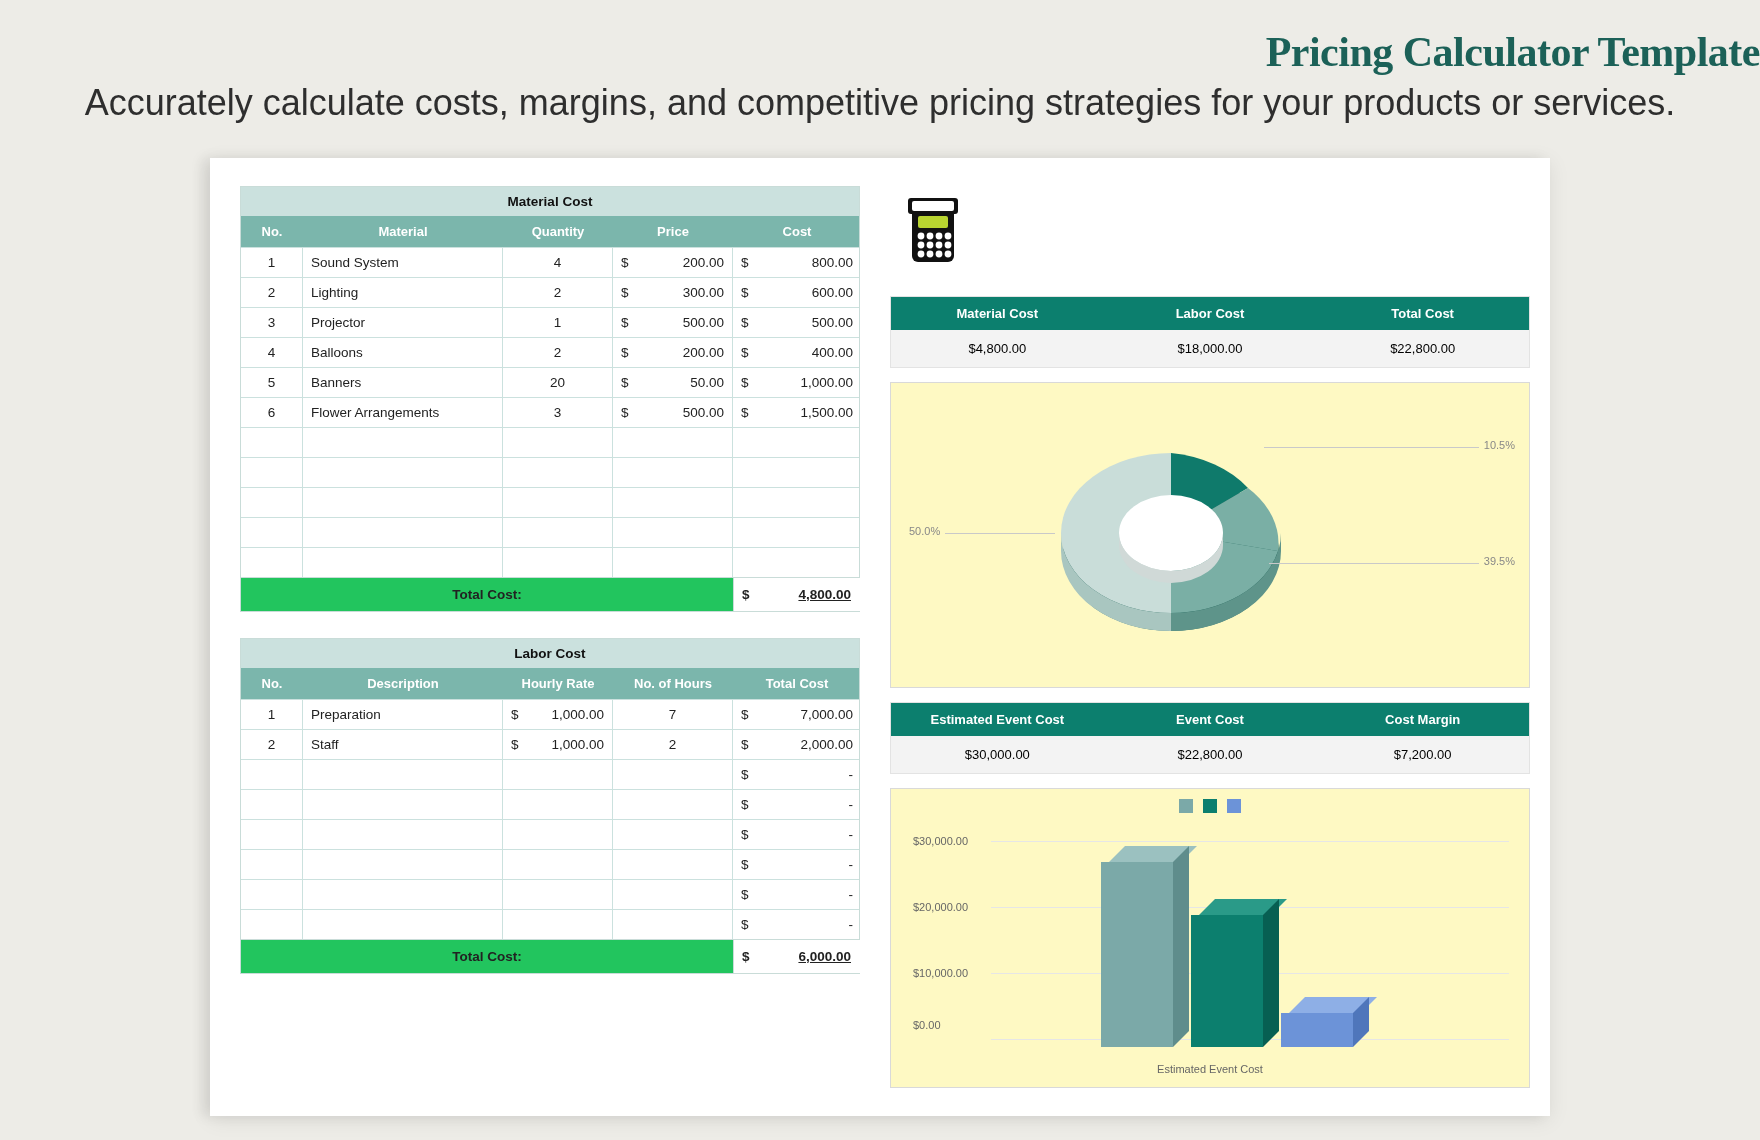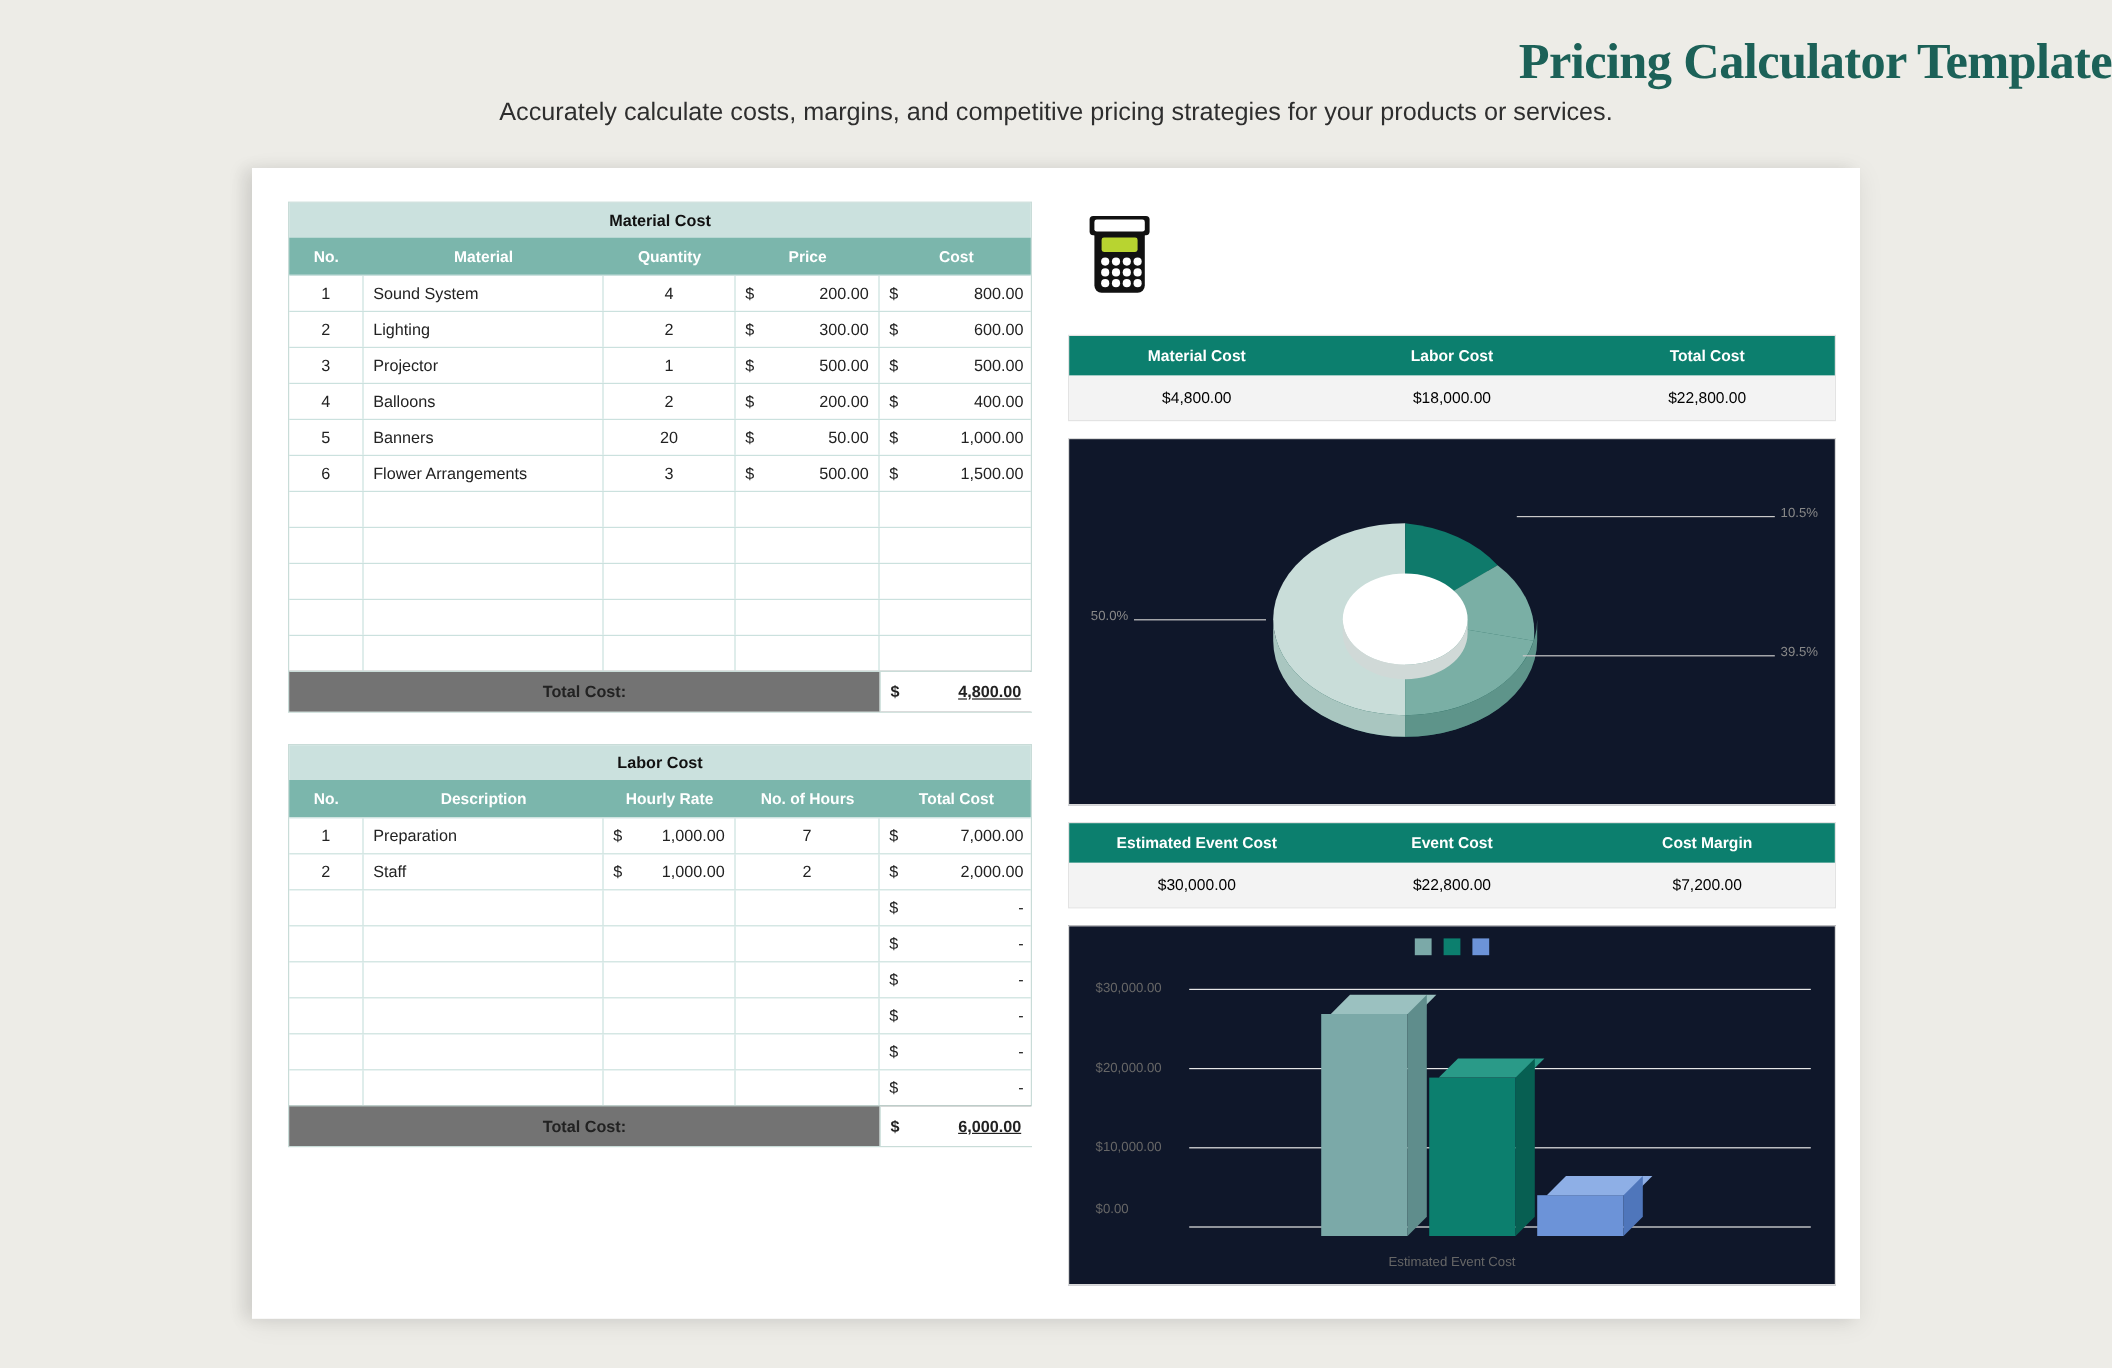--- a/index.html
+++ b/index.html
@@ -14,21 +14,21 @@
     text-align: right;
     font-family: Georgia, "Times New Roman", serif;
     font-weight: 700;
     font-size: 42px;
     color: #1c6158;
     padding-top: 28px;
     letter-spacing: -0.5px;
   }
   .page-subtitle {
     text-align: center;
-    font-size: 21px;
+    font-size: 36px;
     color: #2e2e2e;
     margin-top: 6px;
   }
   .sheet {
     background: #ffffff;
     width: 1340px;
     margin: 34px auto 0;
     box-shadow: -8px 0 12px rgba(0,0,0,.08), 0 4px 20px rgba(0,0,0,.08);
     padding: 28px 30px;
     display: grid;
@@ -74,21 +74,21 @@
   }
   .tbl .row > div:last-child { border-right: none; }
   .c-num { justify-content: center; }
   .c-qty { justify-content: center; }
   .c-money { position: relative; }
   .c-money .d { position: absolute; left: 8px; }
   .c-money .v { margin-left: auto; }
   .tbl .total {
     display: grid;
     grid-template-columns: 492px 128px;
-    background: #737373;
+    background: #22c55e;
     border-top: 1px solid #c9dcd8;
     font-weight: 700;
     height: 34px;
   }
   .tbl .total > div { display: flex; align-items: center; padding: 0 10px; }
   .tbl .total .lbl { justify-content: center; }
   .tbl .total .val { position: relative; border-left: 1px solid #c9dcd8; background: #fff; }
   .tbl .total .val .d { position: absolute; left: 8px; }
   .tbl .total .val .v { margin-left: auto; text-decoration: underline; }
 
@@ -110,21 +110,21 @@
   .summary .svals {
     display: grid; grid-template-columns: 1fr 1fr 1fr;
     background: #f3f3f3; font-size: 13px;
   }
   .summary .svals > div { padding: 11px 0; text-align: center; }
 
   .chart-box {
     border: 1px solid #d9d9d9;
     height: 306px;
     position: relative;
-    background: #0f172a;
+    background: #fef9c3;
   }
   .donut-labels span {
     position: absolute; font-size: 11px; color: #888;
   }
   .donut-line {
     position: absolute; height: 1px; background: #c9c9c9;
   }
   .donut { position: absolute; left: 150px; top: 40px; width: 260px; height: 220px; }
 
   .bar-box { height: 300px; }

